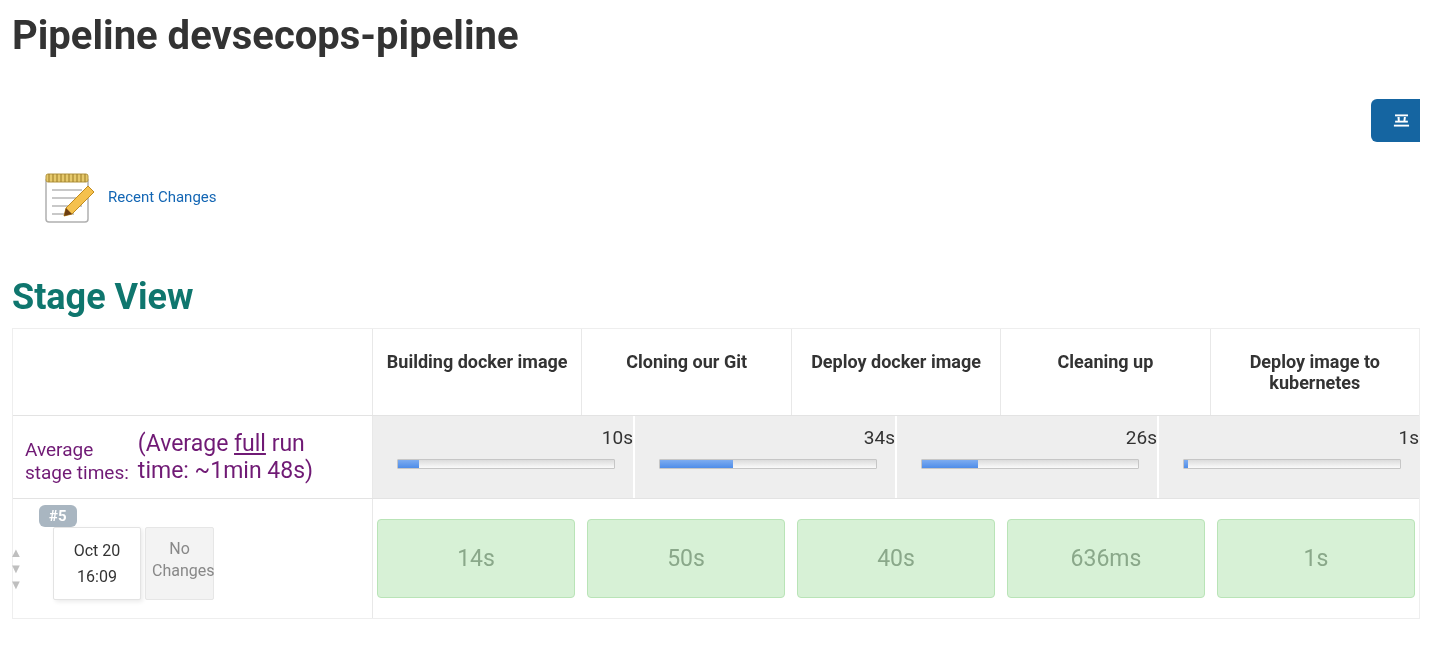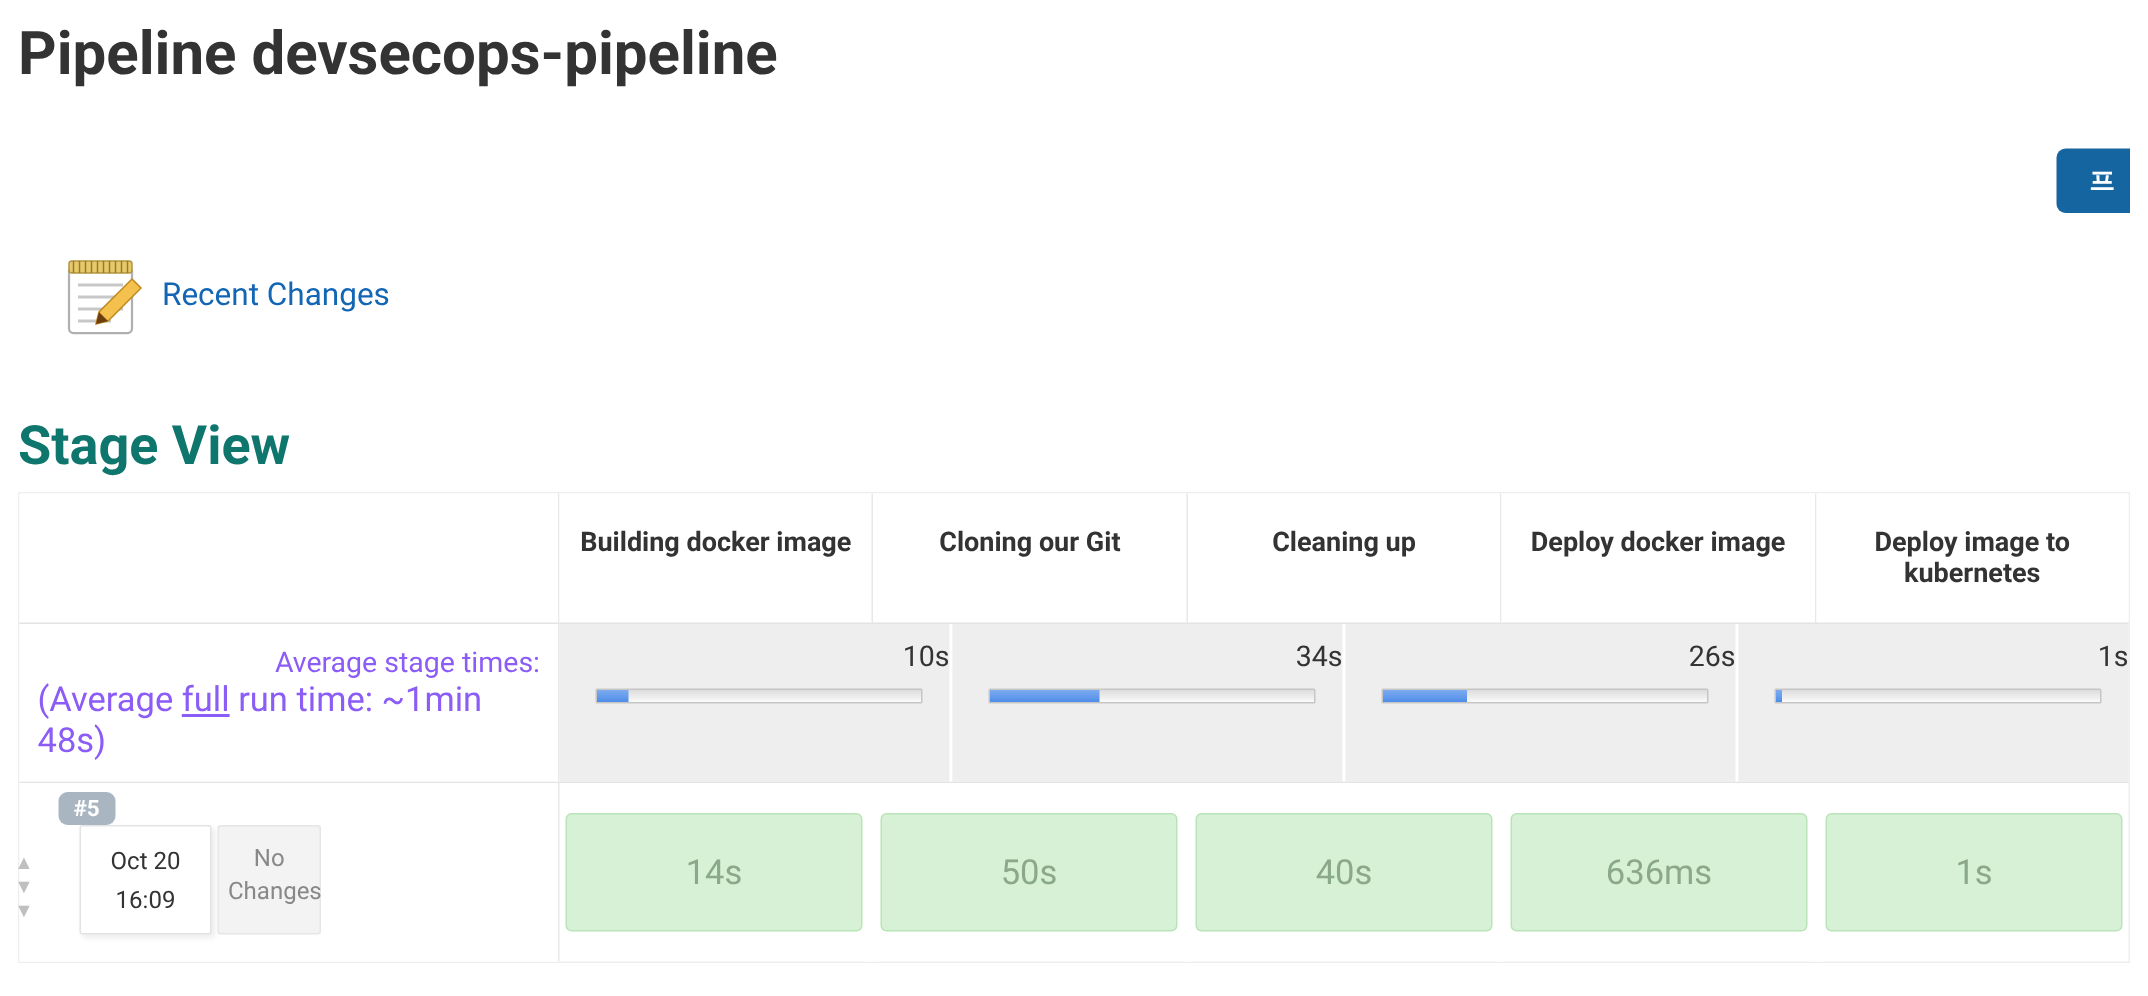--- a/index.html
+++ b/index.html
@@ -38,21 +38,21 @@
       align-items: center;
       margin: 26px 0 0 24px;
     }
     .notepad-icon {
       width: 60px;
       height: 58px;
       margin-right: 12px;
     }
     .recent-link {
       color: #1366b4;
-      font-size: 21px;
+      font-size: 15px;
       text-decoration: none;
     }
     h2.section-title {
       font-size: 36px;
       font-weight: 700;
       margin: 50px 0 10px 0;
       color: #0f766e;
     }
     .stage-table {
       display: flex;
@@ -88,25 +88,25 @@
       color: #333;
       border-right: 1px solid #e8e8e8;
     }
     .header-row .stage-cell:last-child { border-right: none; }
 
     .avg-row {
       border-top: 1px solid #e3e3e3;
       border-bottom: 1px solid #e3e3e3;
     }
     .avg-row .left-col {
-      flex-direction: column;
+      flex-direction: row;
       align-items: flex-end;
       justify-content: center;
       font-size: 19px;
-      color: #8b5cf6;
+      color: #701a75;
       padding: 14px 12px;
     }
     .avg-row .left-col .line1 { }
     .avg-row .left-col .line2 {
       font-size: 23px;
     }
     .avg-row .left-col .line2 .full-word {
       text-decoration: underline;
     }
     .avg-row .stage-cell {
@@ -249,22 +249,22 @@
 </div>
 
 <h2 class="section-title">Stage View</h2>
 
 <div class="stage-table">
 
   <div class="row header-row">
     <div class="left-col"></div>
     <div class="stage-cell">Building docker image</div>
     <div class="stage-cell">Cloning our Git</div>
+    <div class="stage-cell">Deploy docker image</div>
     <div class="stage-cell">Cleaning up</div>
-    <div class="stage-cell">Deploy docker image</div>
     <div class="stage-cell">Deploy image to kubernetes</div>
   </div>
 
   <div class="row avg-row">
     <div class="left-col">
       <div class="line1">Average stage times:</div>
       <div class="line2">
         <span>(Average </span><span class="full-word">full</span><span> run time: ~1min 48s)</span>
       </div>
     </div>

